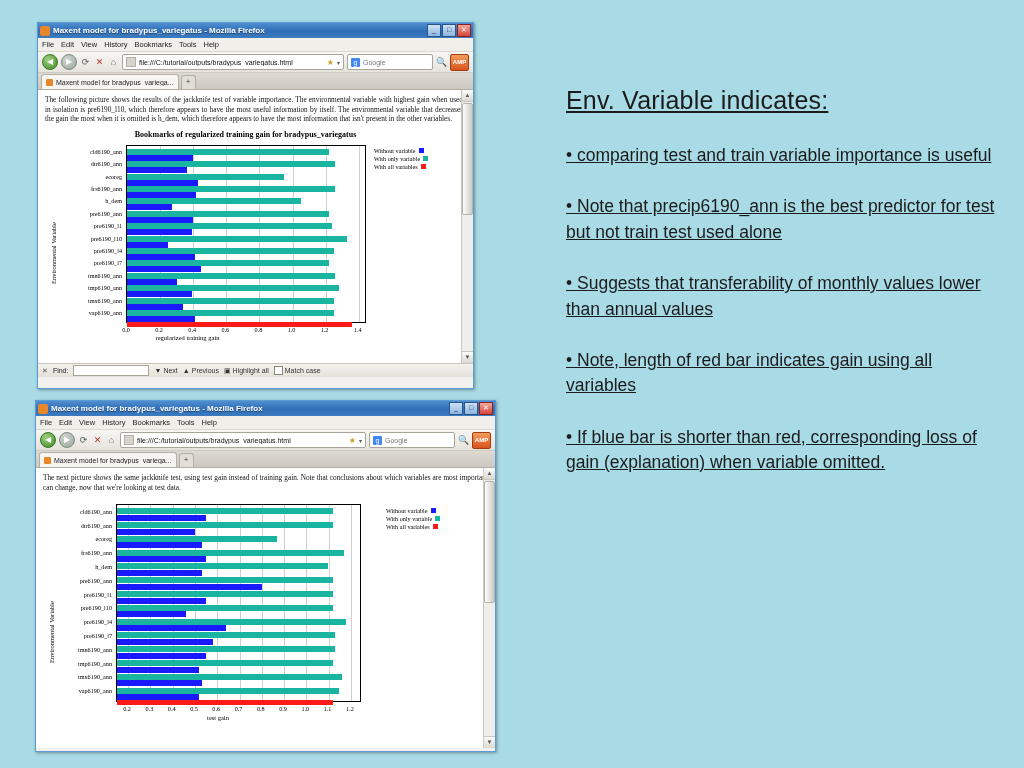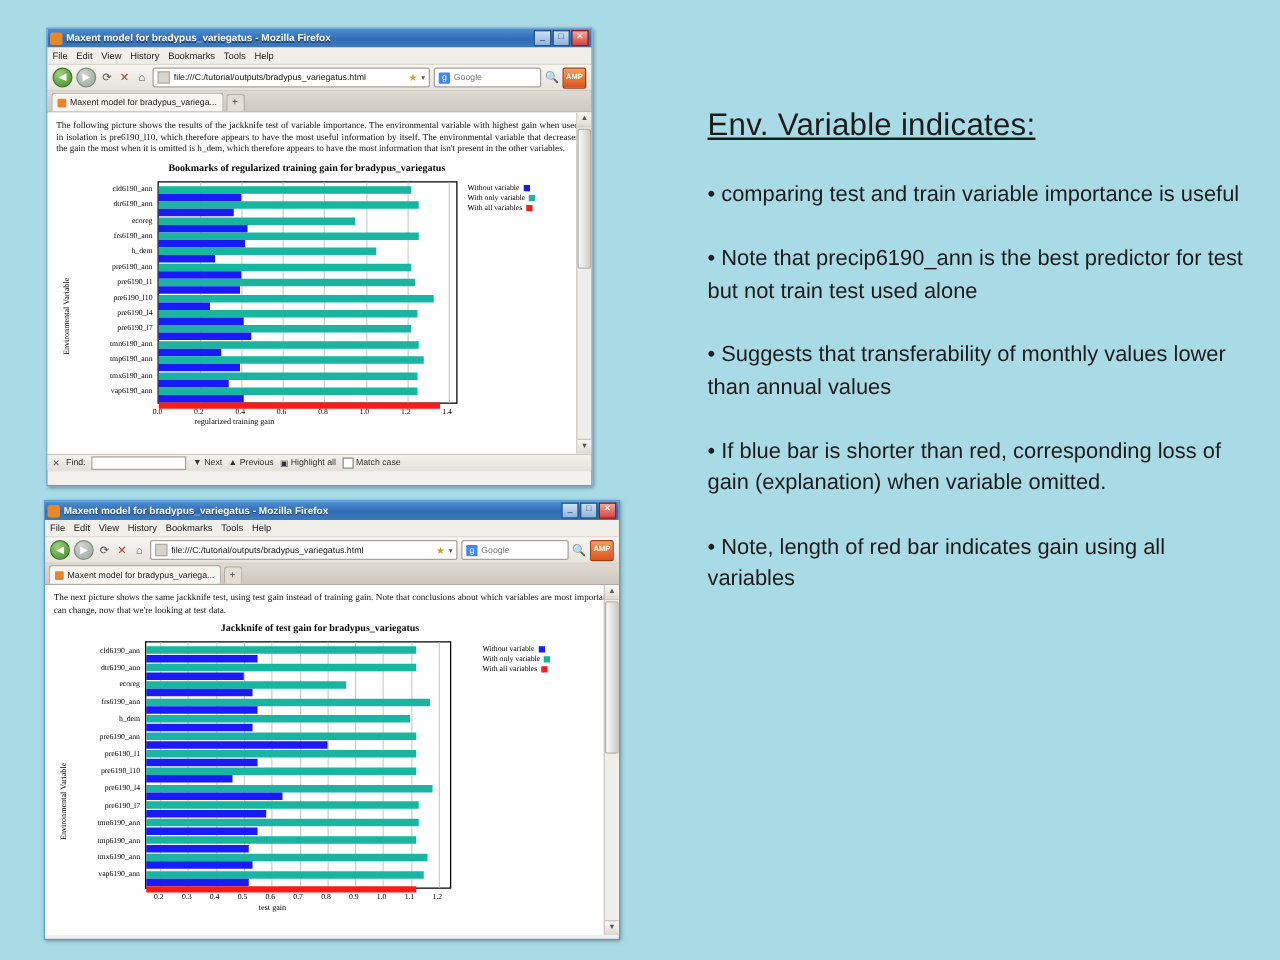--- a/index.html
+++ b/index.html
@@ -361,20 +361,21 @@
     font-weight: normal;
     margin: 0 0 28px 0;
     text-decoration: underline;
     letter-spacing: 0.2px;
   }
   .rhs p {
     font-family: "Liberation Sans", sans-serif;
     font-size: 17.5px;
     line-height: 1.45;
     margin: 16px 0 26px 0;
+    text-decoration: underline;
   }
 </style>
 </head>
 <body>
 
 <div class="window" id="win-top" style="left:37px; top:22px; width:437px; height:367px;">
 
   <div class="titlebar">
     <div class="tb-icon"></div>
     <div class="tb-title">Maxent model for bradypus_variegatus - Mozilla Firefox</div>
@@ -599,21 +600,20 @@
       <span class="tab-fav"></span>
       <span class="tab-label">Maxent model for bradypus_variega...</span>
     </div>
     <div class="tab-new">+</div>
   </div>
 
   <div class="content" style="height:280px;">
     <div class="page-text" style="width:445px;">The next picture shows the same jackknife test, using test gain instead of training gain. Note that conclusions about which variables are most important can change, now that we're looking at test data.</div>
 
     <div class="chart-wrap" style="margin-top:4px;">
-      <div class="chart-title" style="width:440px;">Jackknife of test gain for bradypus_variegatus</div>
 
       <div class="chart-body" style="position:relative; height:228px; width:440px;">
         <div class="ylabel" style="left:12px; top:165px;">Environmental Variable</div>
 
         <div class="plot" style="left:80px; top:6px; width:245px; height:198px;">
 
           <div class="gridline" style="left:11.1px;"></div>
           <div class="gridline" style="left:33.4px;"></div>
           <div class="gridline" style="left:55.7px;"></div>
           <div class="gridline" style="left:78.0px;"></div>
@@ -722,15 +722,15 @@
       <div class="vs-arrow bottom">▼</div>
     </div>
   </div>
 </div>
 
 <div class="rhs">
   <h1>Env. Variable indicates:</h1>
   <p>• comparing test and train variable importance is useful</p>
   <p>• Note that precip6190_ann is the best predictor for test but not train test used alone</p>
   <p>•  Suggests that transferability of monthly values lower than annual values</p>
+  <p>•  Note, length of red bar indicates gain using all variables</p>
   <p>• If blue bar is shorter than red, corresponding loss of gain (explanation) when variable omitted.</p>
-  <p>•  Note, length of red bar indicates gain using all variables</p>
 </div>
 
 </body></html>

